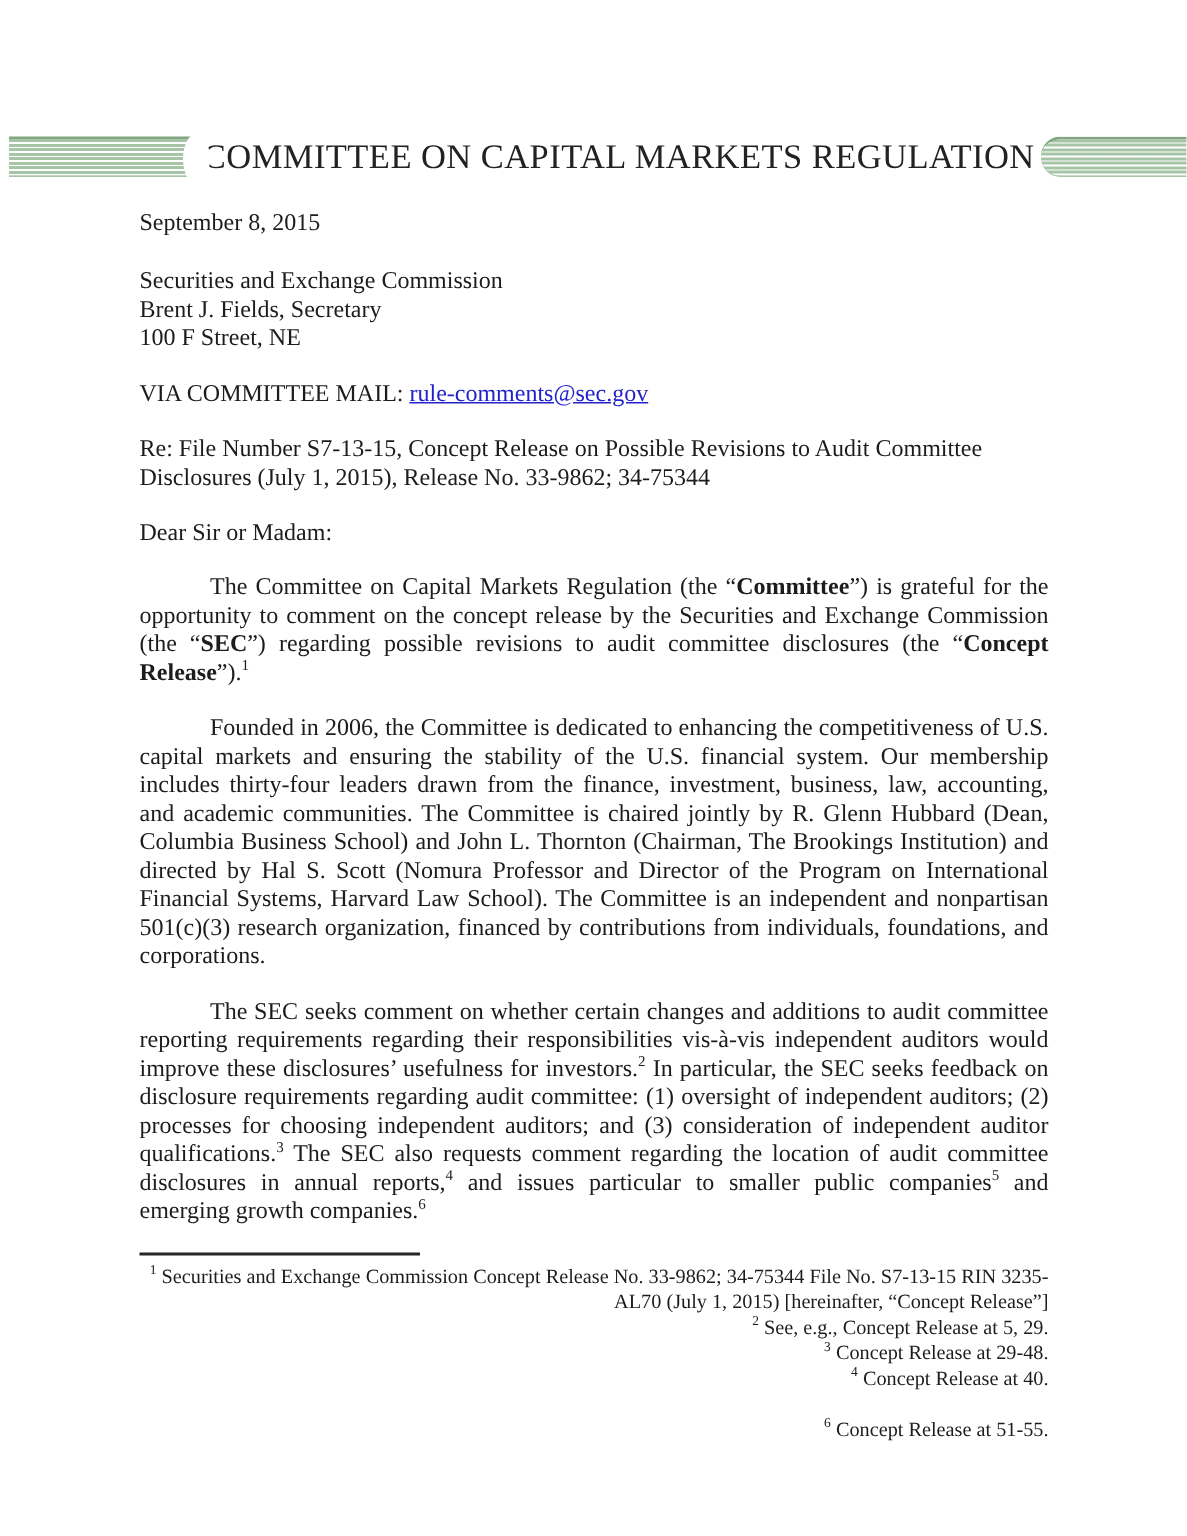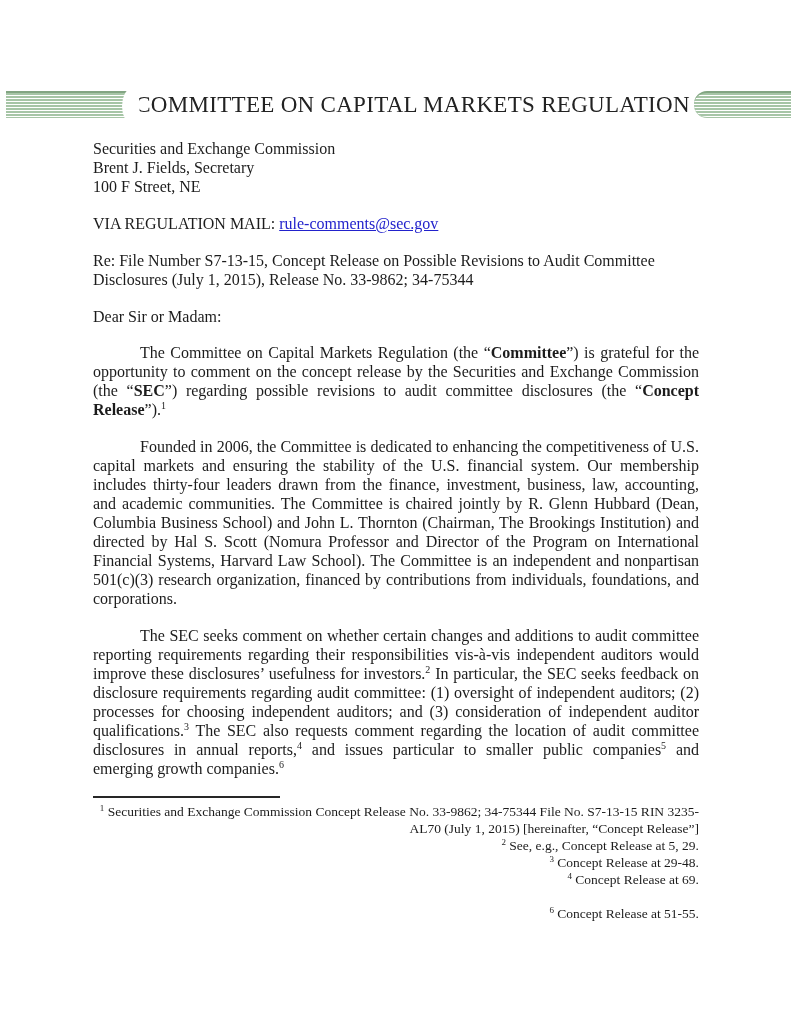--- a/index.html
+++ b/index.html
@@ -98,44 +98,45 @@
 <div class="page" style="--stripe-green: #a6c5a6; --stripe-dark: #82a582; --link-blue: #2222cc;">
 
   <header class="masthead">
     <div class="stripes stripes-left"></div>
     <h1 class="org-title">COMMITTEE ON CAPITAL MARKETS REGULATION</h1>
     <div class="stripes stripes-right"></div>
   </header>
 
   <main class="content">
 
+    <p class="date">September 8, 2015</p>
 
     <div class="address" id="address">
         <div class="addr-line">Securities and Exchange Commission</div>
         <div class="addr-line">Brent J. Fields, Secretary</div>
         <div class="addr-line">100 F Street, NE</div>
       </div>
 
-    <p class="via"><span>VIA REGULATION MAIL: </span><a class="email-link" href="#">rule-comments@sec.gov</a></p>
+    <p class="via"><span>VIA COMMITTEE MAIL: </span><a class="email-link" href="#">rule-comments@sec.gov</a></p>
 
     <p class="re">Re: File Number S7-13-15, Concept Release on Possible Revisions to Audit Committee Disclosures (July 1, 2015), Release No. 33-9862; 34-75344</p>
 
     <p class="salutation">Dear Sir or Madam:</p>
 
     <div id="paragraphs">
         <p class="para"><span>The Committee on Capital Markets Regulation (the “</span><span class="b">Committee</span><span>”) is grateful for the opportunity to comment on the concept release by the Securities and Exchange Commission (the “</span><span class="b">SEC</span><span>”) regarding possible revisions to audit committee disclosures (the “</span><span class="b">Concept Release</span><span>”).</span><sup class="sup">1</sup></p>
         <p class="para"><span>Founded in 2006, the Committee is dedicated to enhancing the competitiveness of U.S. capital markets and ensuring the stability of the U.S. financial system. Our membership includes thirty-four leaders drawn from the finance, investment, business, law, accounting, and academic communities. The Committee is chaired jointly by R. Glenn Hubbard (Dean, Columbia Business School) and John L. Thornton (Chairman, The Brookings Institution) and directed by Hal S. Scott (Nomura Professor and Director of the Program on International Financial Systems, Harvard Law School). The Committee is an independent and nonpartisan 501(c)(3) research organization, financed by contributions from individuals, foundations, and corporations.</span></p>
         <p class="para"><span>The SEC seeks comment on whether certain changes and additions to audit committee reporting requirements regarding their responsibilities vis-à-vis independent auditors would improve these disclosures’ usefulness for investors.</span><sup class="sup">2</sup><span> In particular, the SEC seeks feedback on disclosure requirements regarding audit committee: (1) oversight of independent auditors; (2) processes for choosing independent auditors; and (3) consideration of independent auditor qualifications.</span><sup class="sup">3</sup><span> The SEC also requests comment regarding the location of audit committee disclosures in annual reports,</span><sup class="sup">4</sup><span> and issues particular to smaller public companies</span><sup class="sup">5</sup><span> and emerging growth companies.</span><sup class="sup">6</sup></p>
       </div>
 
     <div class="fn-sep"></div>
 
     <div class="fns" id="footnotes">
         <div class="fn"><sup class="sup">1</sup><span> Securities and Exchange Commission Concept Release No. 33-9862; 34-75344 File No. S7-13-15 RIN 3235-AL70 (July 1, 2015) [hereinafter, “Concept Release”]</span></div>
         <div class="fn"><sup class="sup">2</sup><span> See, e.g., Concept Release at 5, 29.</span></div>
         <div class="fn"><sup class="sup">3</sup><span> Concept Release at 29-48.</span></div>
-        <div class="fn"><sup class="sup">4</sup><span> Concept Release at 69.</span></div>
+        <div class="fn"><sup class="sup">4</sup><span> Concept Release at 40.</span></div>
         <div class="fn fn-gap"><sup class="sup">6</sup><span> Concept Release at 51-55.</span></div>
       </div>
 
   </main>
 
 </div>
 
 </body></html>

